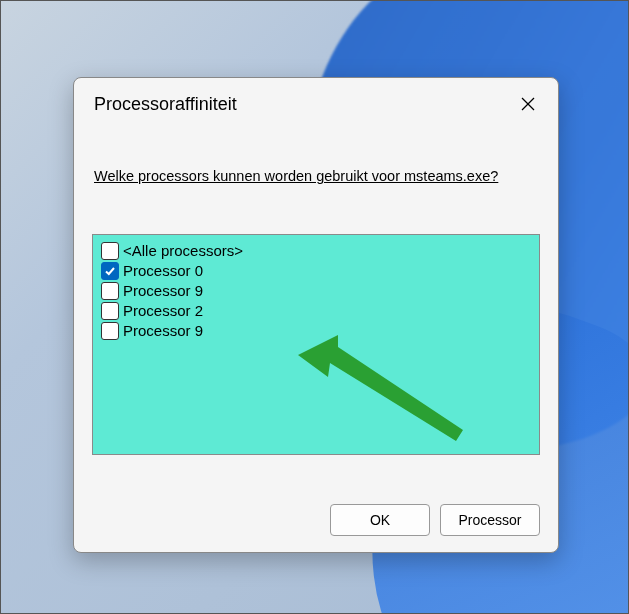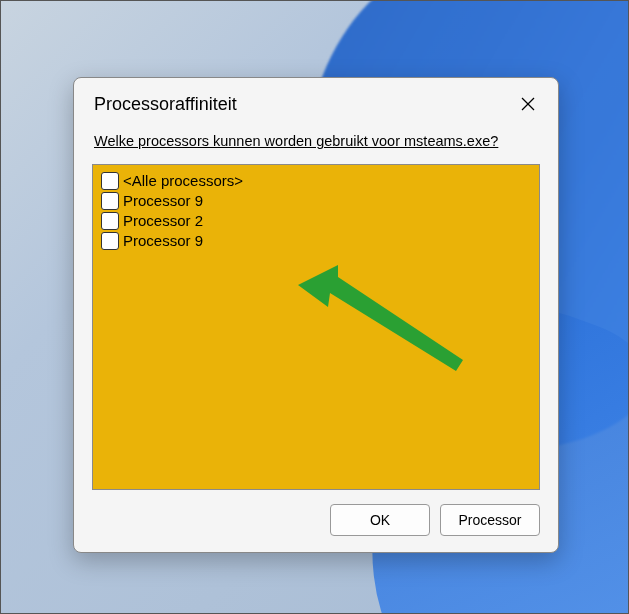--- a/index.html
+++ b/index.html
@@ -43,20 +43,21 @@
       left: 73px;
       top: 77px;
       width: 486px;
       height: 476px;
       background: #f5f5f5;
       border: 1px solid #888;
       border-radius: 8px;
       box-shadow: 0 8px 24px rgba(0,0,0,0.25);
       display: flex;
       flex-direction: column;
+      gap: 35px;
     }
     .titlebar {
       display: flex;
       align-items: center;
       justify-content: space-between;
       padding: 12px 16px 8px 20px;
       font-size: 18px;
       color: #000;
     }
     .close-btn {
@@ -75,21 +76,21 @@
     .question {
       padding: 6px 20px 12px 20px;
       font-size: 14.5px;
       color: #000;
       line-height: 1.35;
       text-decoration: underline;
     }
     .list-container {
       margin: 0 18px;
       flex: 1;
-      background: #eab308;
+      background: #5eead4;
       border: 1px solid #8a8a8a;
       padding: 6px 8px;
       overflow: auto;
       position: relative;
     }
     .list-item {
       display: flex;
       align-items: center;
       gap: 4px;
       padding: 1px 0;
@@ -168,20 +169,28 @@
 
   <div class="question">Welke processors kunnen worden gebruikt voor msteams.exe?</div>
 
   <div class="list-container">
 
     <div class="list-item">
         <div class="checkbox"></div>
         <span>&lt;Alle processors&gt;</span>
       </div>
       <div class="list-item">
+        <div class="checkbox checked">
+          <svg viewBox="0 0 12 12">
+            <polyline points="2,6.5 4.8,9 10,3" fill="none" stroke="#fff" stroke-width="2"></polyline>
+          </svg>
+        </div>
+        <span>Processor 0</span>
+      </div>
+      <div class="list-item">
         <div class="checkbox"></div>
         <span>Processor 9</span>
       </div>
       <div class="list-item">
         <div class="checkbox"></div>
         <span>Processor 2</span>
       </div>
       <div class="list-item">
         <div class="checkbox"></div>
         <span>Processor 9</span>

